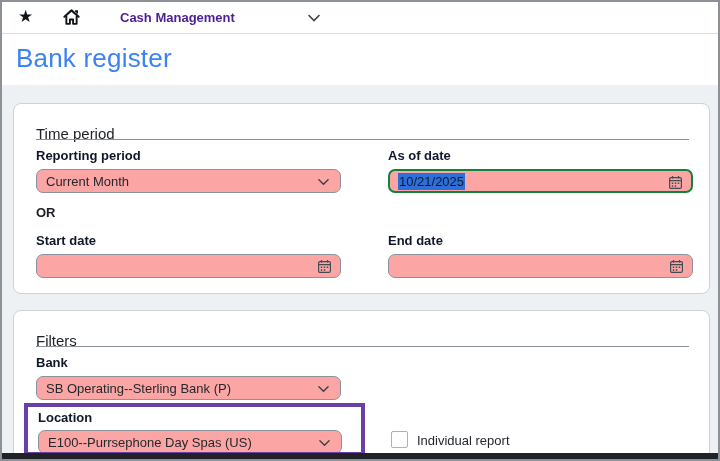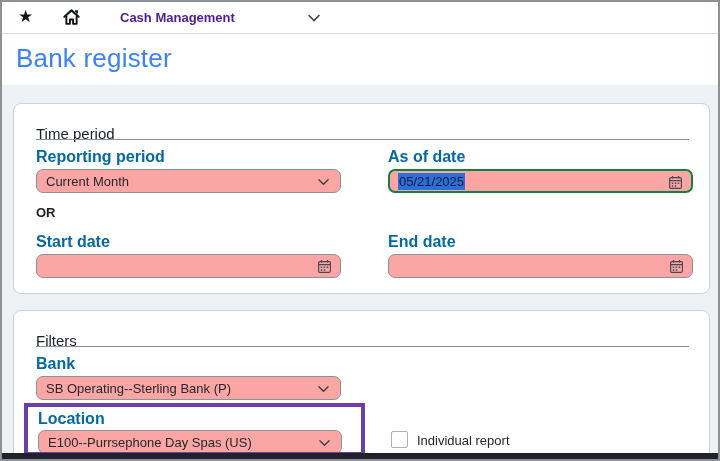--- a/index.html
+++ b/index.html
@@ -58,21 +58,21 @@
     position: absolute; left: 22px; top: 21px;
     font-size: 15px; font-weight: 500; color: #202429;
   }
   .section-underline {
     position: absolute; left: 22px; right: 20px; top: 35px; height: 1px;
     background: #8a9299;
   }
 
   .field-label {
     position: absolute;
-    font-size: 16px; font-weight: 700; color: #0369a1;
+    font-size: 13px; font-weight: 700; color: #0f172a;
   }
   .or-label {
     position: absolute; left: 22px; top: 101px;
     font-size: 13px; font-weight: 700; color: #1b1f23;
   }
 
   .control {
     position: absolute; height: 24px; width: 305px;
     background: #fca5a5;
     border: 1px solid #8a939c;
@@ -168,21 +168,21 @@
         <span>Current Month</span>
         <span class="chev">
           <svg viewBox="0 0 12 8" width="11" height="8">
               <polyline points="1,1.5 6,6.5 11,1.5" fill="none" stroke="#3c4248" stroke-width="1.5" stroke-linecap="round"></polyline>
             </svg>
         </span>
       </div>
 
       <div class="field-label col2 row1-label">As of date</div>
       <div class="control col2 row1-field date-input focused">
-        <span class="selected-text">05/21/2025</span>
+        <span class="selected-text">10/21/2025</span>
         <span class="cal">
           <svg viewBox="0 0 16 16" width="15" height="15">
             <rect x="1.7" y="2.7" width="12.6" height="11.6" rx="1.6" fill="none" stroke="#454b51" stroke-width="1.3"></rect>
             <line x1="1.7" y1="6" x2="14.3" y2="6" stroke="#454b51" stroke-width="1.3"></line>
             <line x1="4.8" y1="1" x2="4.8" y2="3.6" stroke="#454b51" stroke-width="1.3"></line>
             <line x1="11.2" y1="1" x2="11.2" y2="3.6" stroke="#454b51" stroke-width="1.3"></line>
             <g fill="#454b51">
                 <rect x="4" y="8" width="1.6" height="1.6"></rect>
                 <rect x="7.2" y="8" width="1.6" height="1.6"></rect>
                 <rect x="10.4" y="8" width="1.6" height="1.6"></rect>

